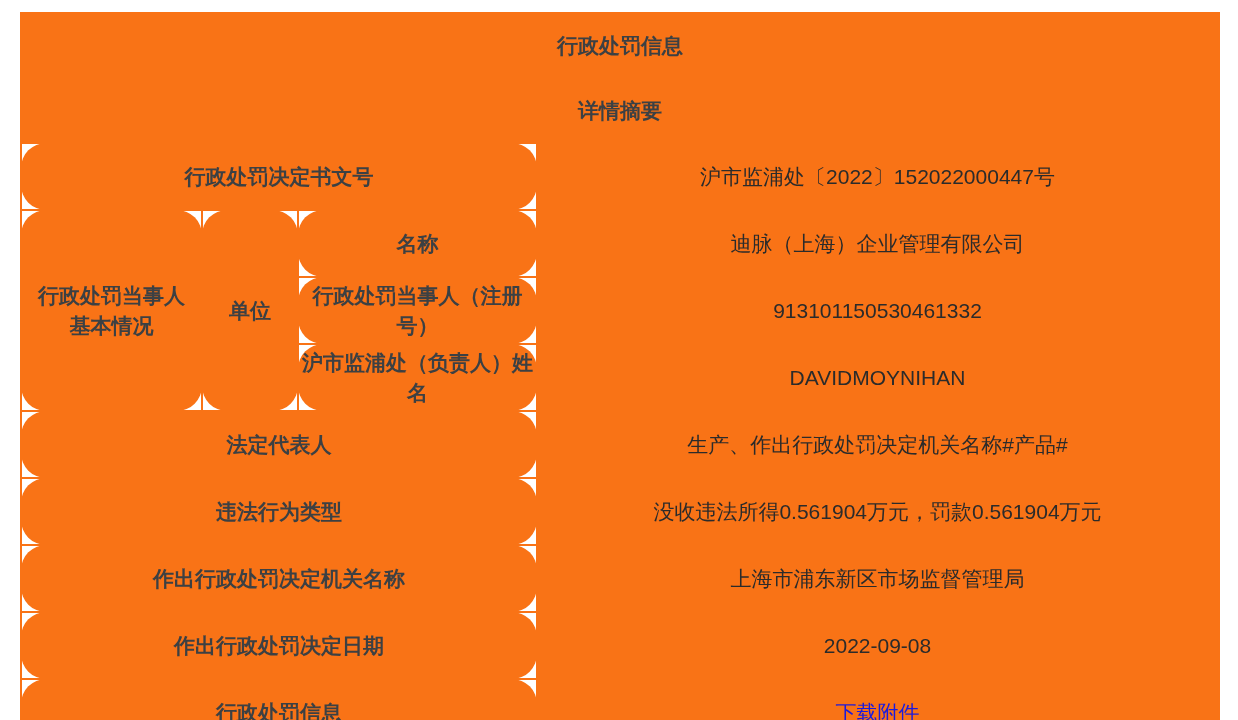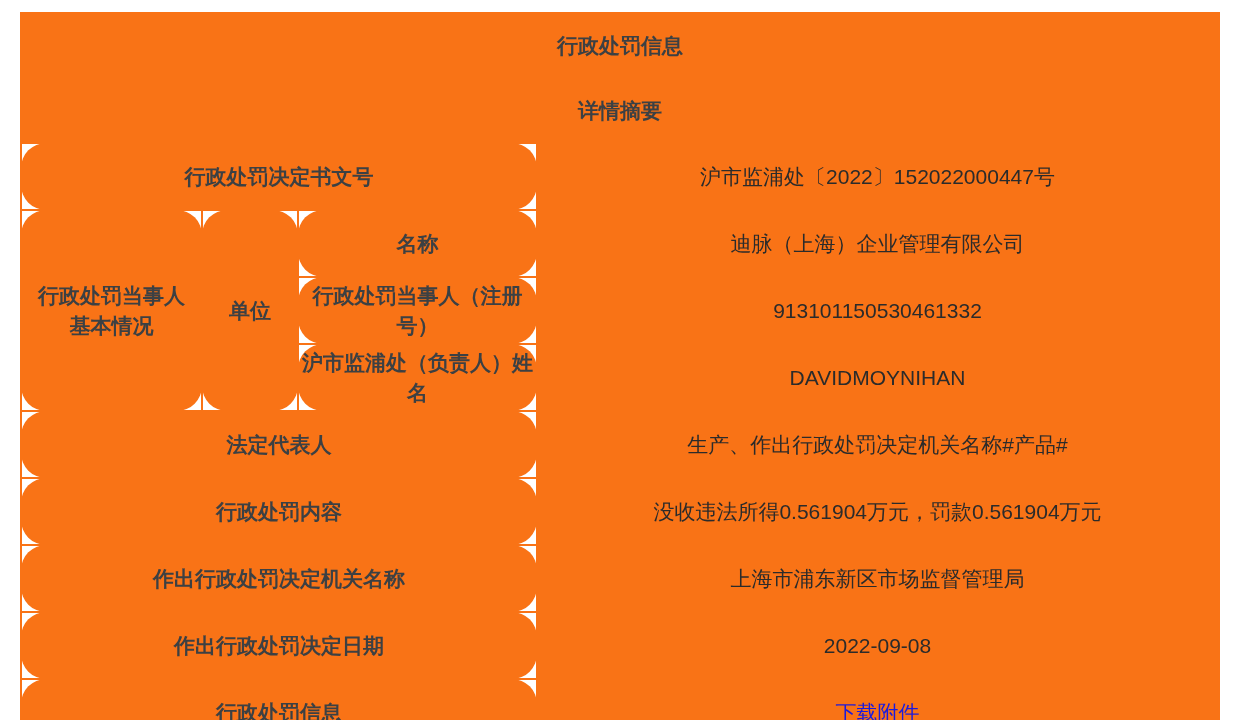--- a/index.html
+++ b/index.html
@@ -93,21 +93,21 @@
       <tr>
         <td class="label">沪市监浦处（负责人）姓
 名</td>
         <td class="value">DAVIDMOYNIHAN</td>
       </tr>
       <tr>
         <td class="label" colspan="3">法定代表人</td>
         <td class="value">生产、作出行政处罚决定机关名称#产品#</td>
       </tr>
       <tr>
-        <td class="label" colspan="3">行政处罚内容</td>
+        <td class="label" colspan="3">违法行为类型</td>
         <td class="value">没收违法所得0.561904万元，罚款0.561904万元</td>
       </tr>
       <tr>
         <td class="label" colspan="3">作出行政处罚决定机关名称</td>
         <td class="value">上海市浦东新区市场监督管理局</td>
       </tr>
       <tr>
         <td class="label" colspan="3">作出行政处罚决定日期</td>
         <td class="value">2022-09-08</td>
       </tr>

